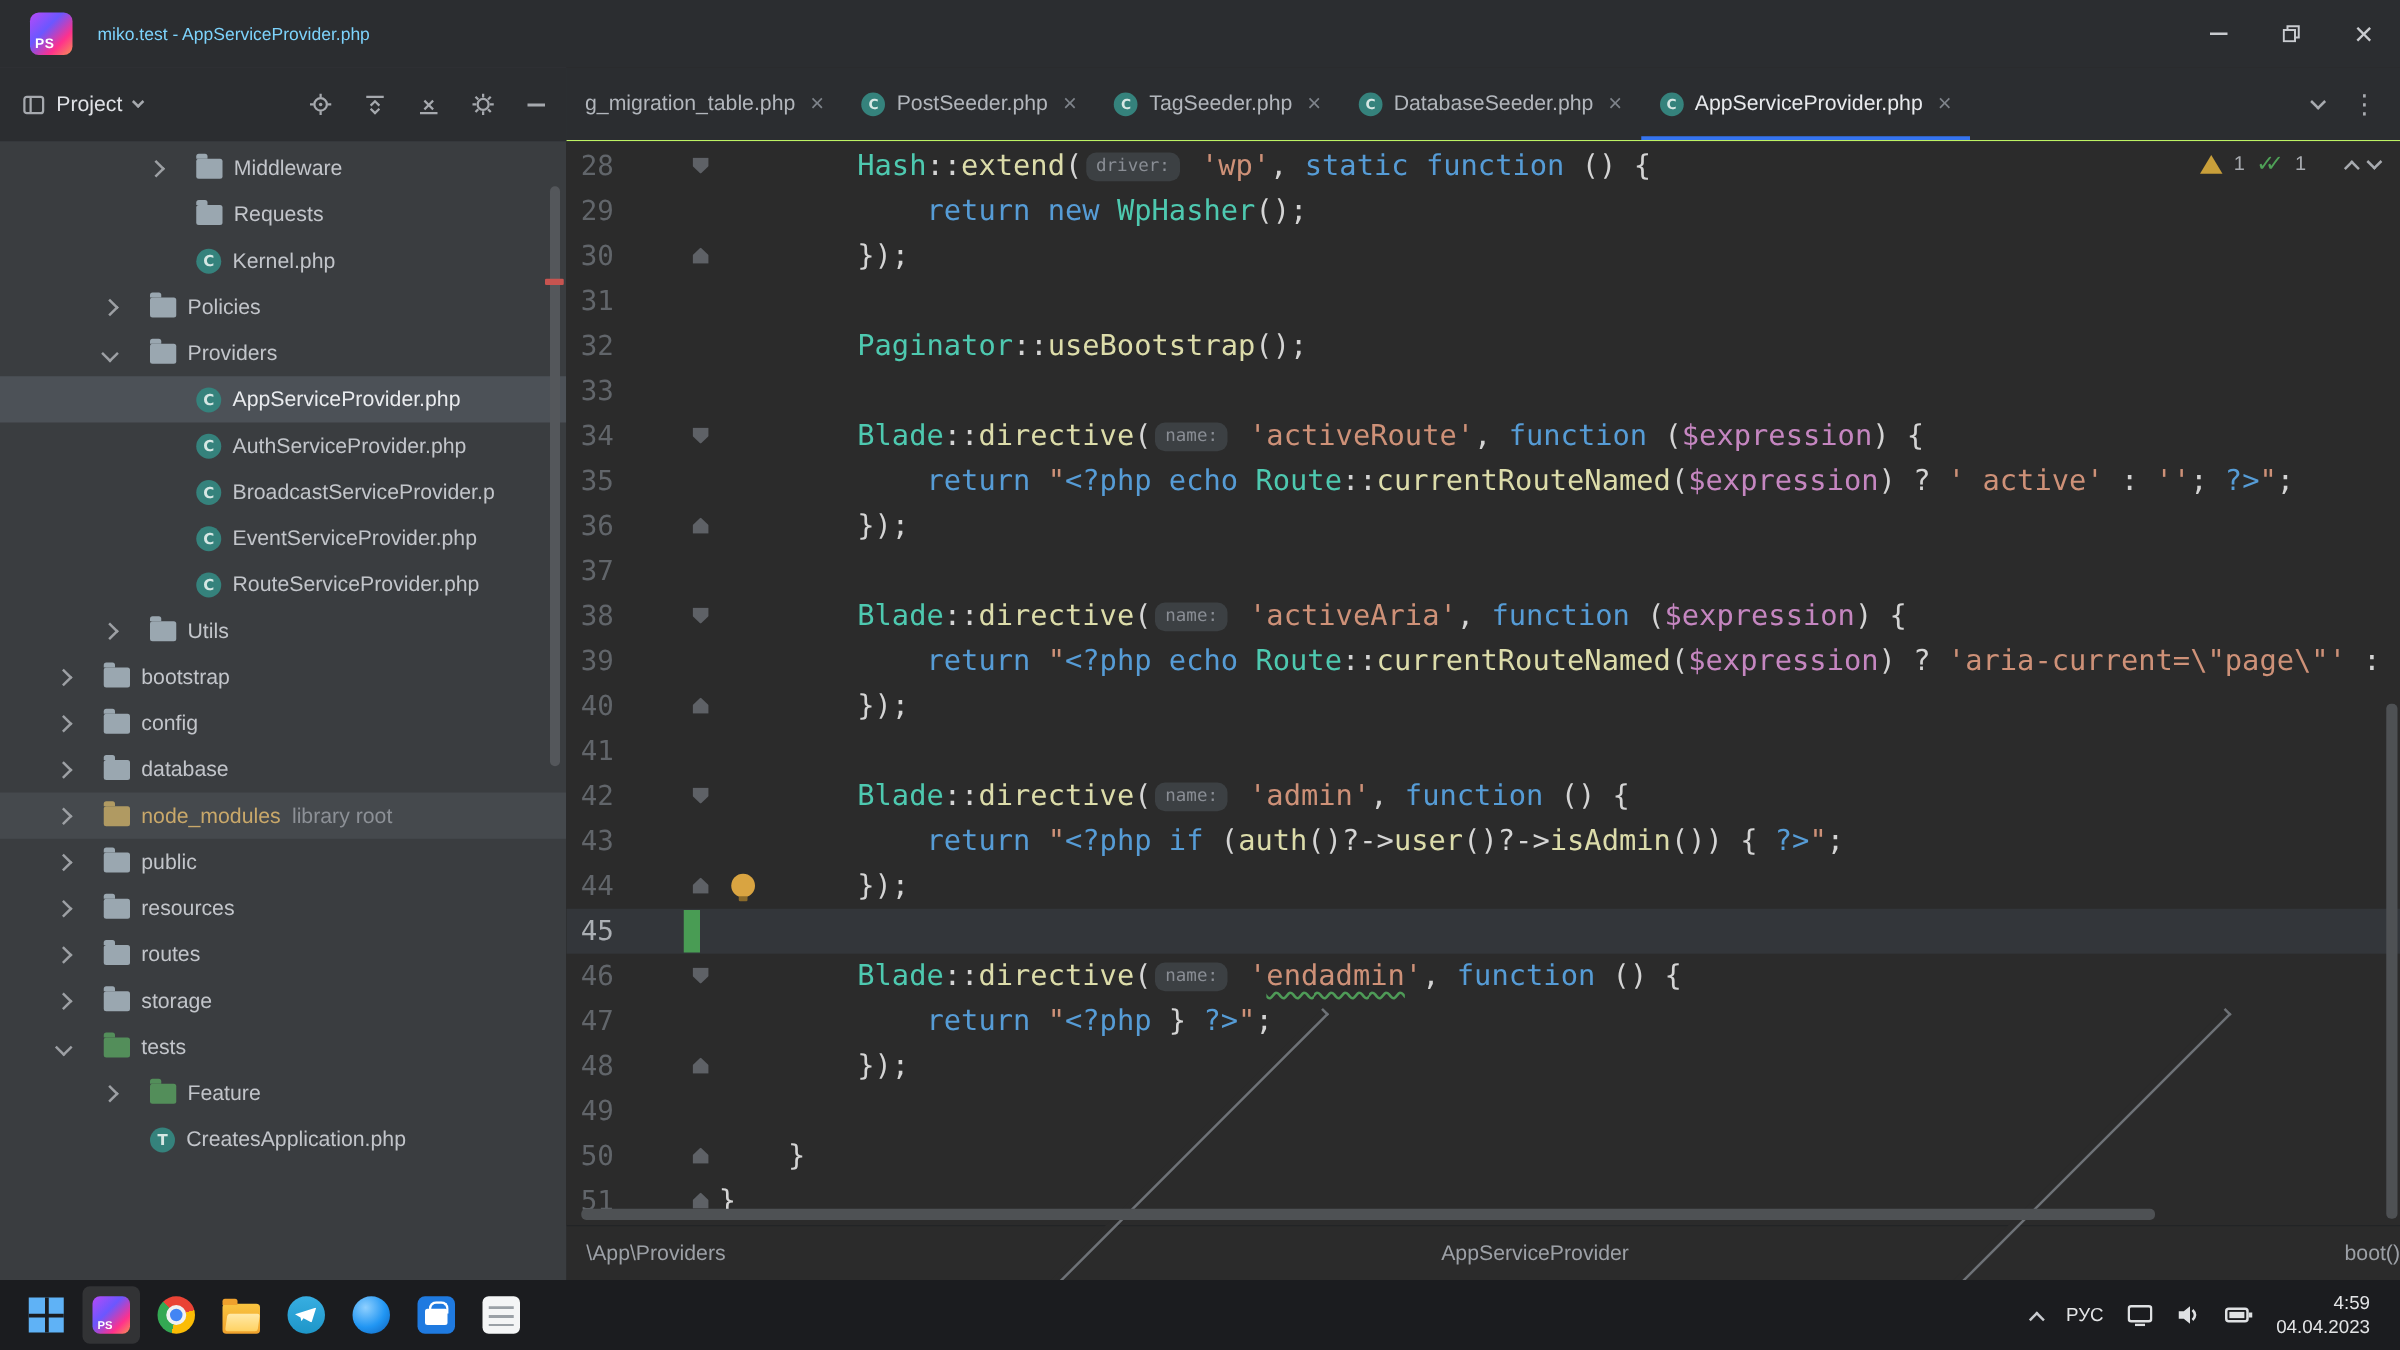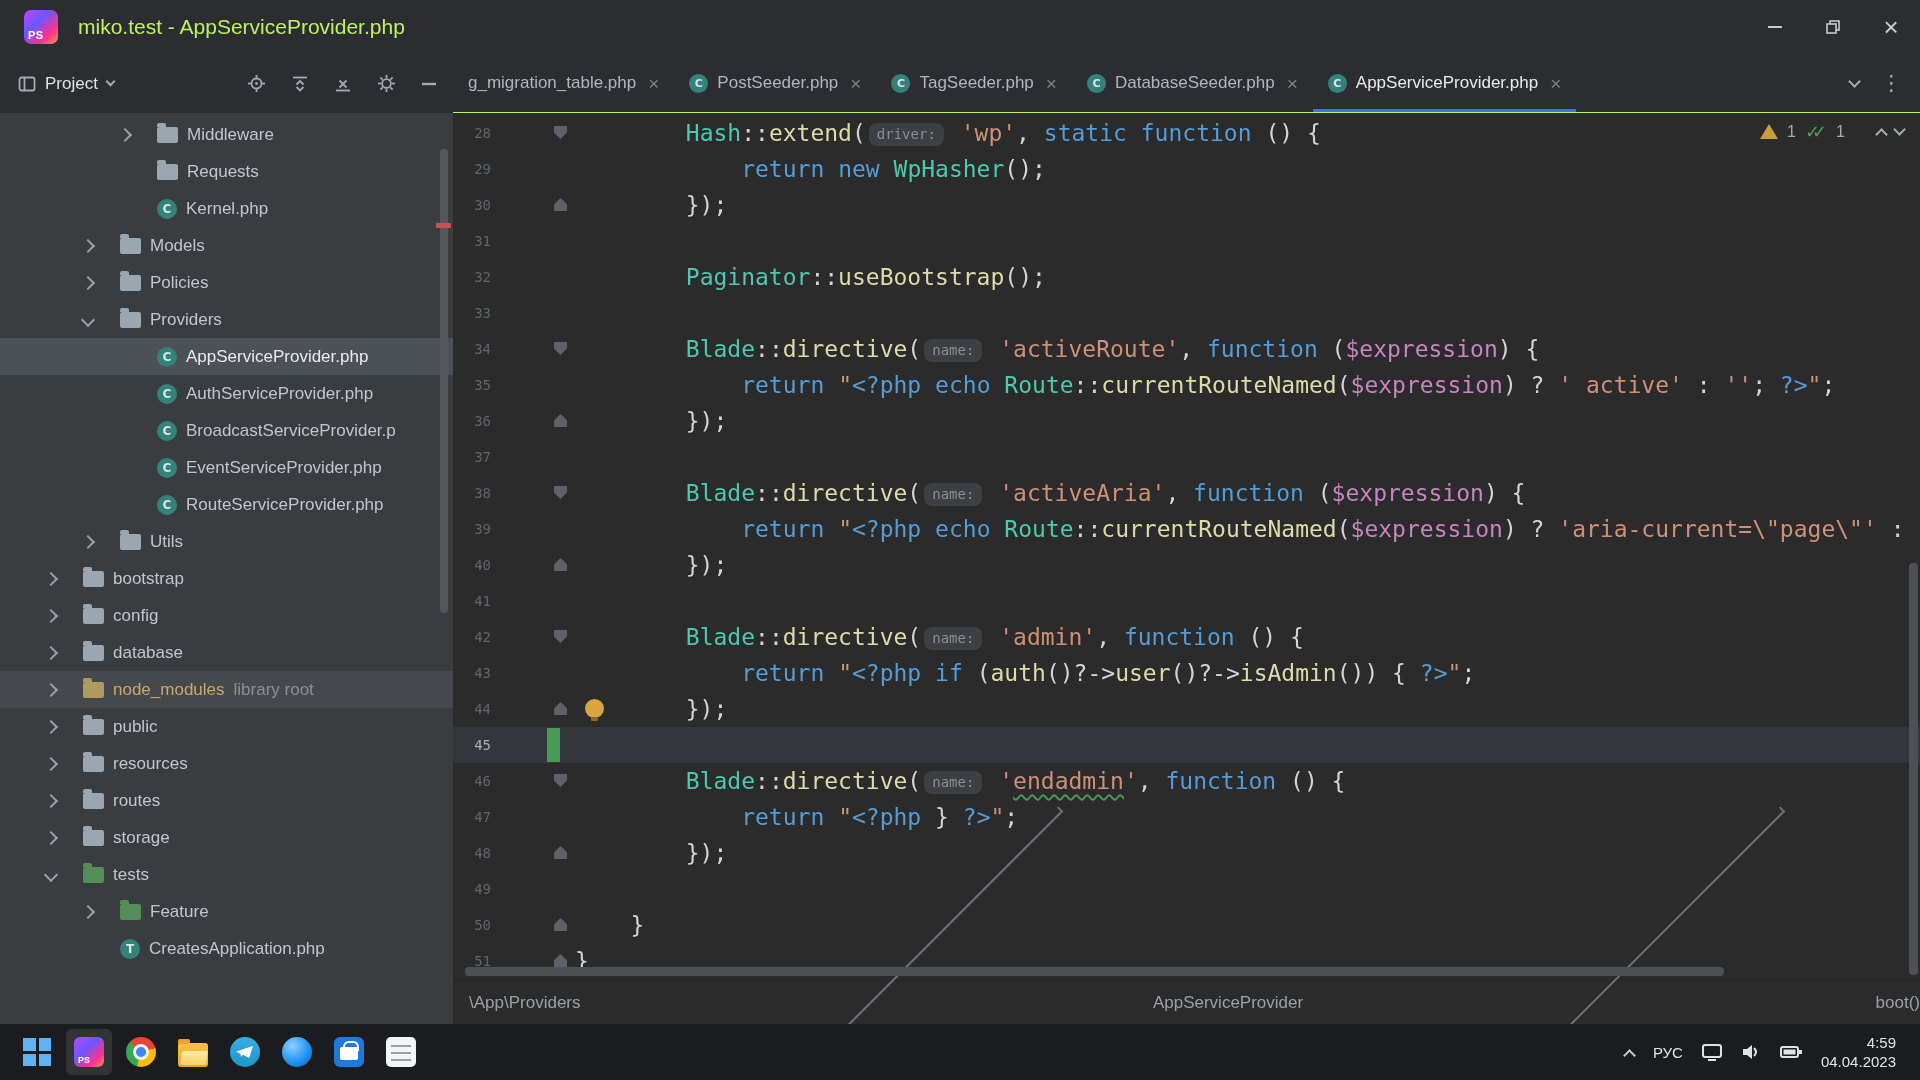--- a/index.html
+++ b/index.html
@@ -6,21 +6,21 @@
   html,body{width:1920px;height:1080px;overflow:hidden;}
   body{background:#2B2B2B;font-family:"Liberation Sans",sans-serif;}
   i{font-style:normal;}
   .screen{position:relative;width:1920px;height:1080px;background:#2B2B2B;}
 
   
   .titlebar{position:absolute;top:0;left:0;right:0;height:54px;background:#2B2D30;display:flex;align-items:center;}
   .pslogo{width:34px;height:34px;margin-left:24px;border-radius:7px;position:relative;
     background:linear-gradient(135deg,#B74AF7 0%,#6B57FF 38%,#FF318C 72%,#F69154 100%);}
   .pslogo span{position:absolute;left:4px;bottom:3px;font-size:11px;font-weight:bold;color:#fff;letter-spacing:.5px;}
-  .wintitle{margin-left:20px;font-size:21px;color:#bef264;}
+  .wintitle{margin-left:20px;font-size:14px;color:#7dd3fc;}
   .wincontrols{margin-left:auto;display:flex;height:100%;}
   .winbtn{width:58px;height:100%;display:flex;align-items:center;justify-content:center;color:#C9CBCF;font-size:22px;}
   .minbar{width:14px;height:2px;background:#C9CBCF;display:inline-block;}
 
   
   .main{position:absolute;top:54px;left:0;right:0;bottom:56px;display:flex;}
   .left{width:453px;min-width:453px;background:#3A3D40;display:flex;flex-direction:column;position:relative;}
   .right{flex:1;display:flex;flex-direction:column;background:#2B2B2B;min-width:0;}
 
   
@@ -63,21 +63,21 @@
   .tab.active::after{content:"";position:absolute;left:0;right:0;bottom:0;height:3px;background:#3574F0;}
   .tab .close{color:#7E838A;font-size:19px;margin-left:3px;line-height:1;}
   .tab-actions{margin-left:auto;display:flex;align-items:center;gap:22px;padding-right:18px;color:#A8ABB0;}
   .kebab{font-size:21px;font-family:"DejaVu Sans",sans-serif;}
 
   
   .editor{flex:1;position:relative;overflow:hidden;background:#2B2B2B;}
   .code{position:absolute;top:2px;left:0;right:0;font-family:"DejaVu Sans Mono",monospace;font-size:23px;}
   .line{height:36px;display:flex;align-items:center;position:relative;}
   .line.caret{background:#33363A;}
-  .ln{width:38px;min-width:38px;text-align:right;color:#61656A;font-size:14px;}
+  .ln{width:38px;min-width:38px;text-align:right;color:#61656A;font-size:22px;}
   .line.caret .ln{color:#ABAFB4;}
   .fc{width:84px;min-width:84px;height:36px;position:relative;}
   .fold{position:absolute;right:8px;top:11px;width:13px;height:13px;background:#5E6166;}
   .fold.start{clip-path:polygon(0 0,100% 0,100% 52%,50% 100%,0 52%);}
   .fold.end{clip-path:polygon(50% 0,100% 48%,100% 100%,0 100%,0 48%);}
   .vcsbar{position:absolute;left:56px;top:1px;width:13px;height:34px;background:#499C54;}
   .ct{white-space:pre;color:#D4D4D4;}
   .sg{white-space:pre;}
   .sg.k{color:#569CD6;}
   .sg.c{color:#4EC9B0;}
@@ -211,25 +211,20 @@
             <span class="lbl">Requests</span>
           </div>
           <div class="tree-row" style="padding-left: 111px;">
             <span class="chev blank"></span>
             <span class="fileicon">C</span>
             <span class="lbl">Kernel.php</span>
           </div>
           <div class="tree-row" style="padding-left: 74px;">
             <span class="chev"></span>
             <span class="folder"></span>
-            <span class="lbl">Models</span>
-          </div>
-          <div class="tree-row" style="padding-left: 74px;">
-            <span class="chev"></span>
-            <span class="folder"></span>
             <span class="lbl">Policies</span>
           </div>
           <div class="tree-row" style="padding-left: 74px;">
             <span class="chev open"></span>
             <span class="folder"></span>
             <span class="lbl">Providers</span>
           </div>
           <div class="tree-row selected" style="padding-left: 111px;">
             <span class="chev blank"></span>
             <span class="fileicon">C</span>

